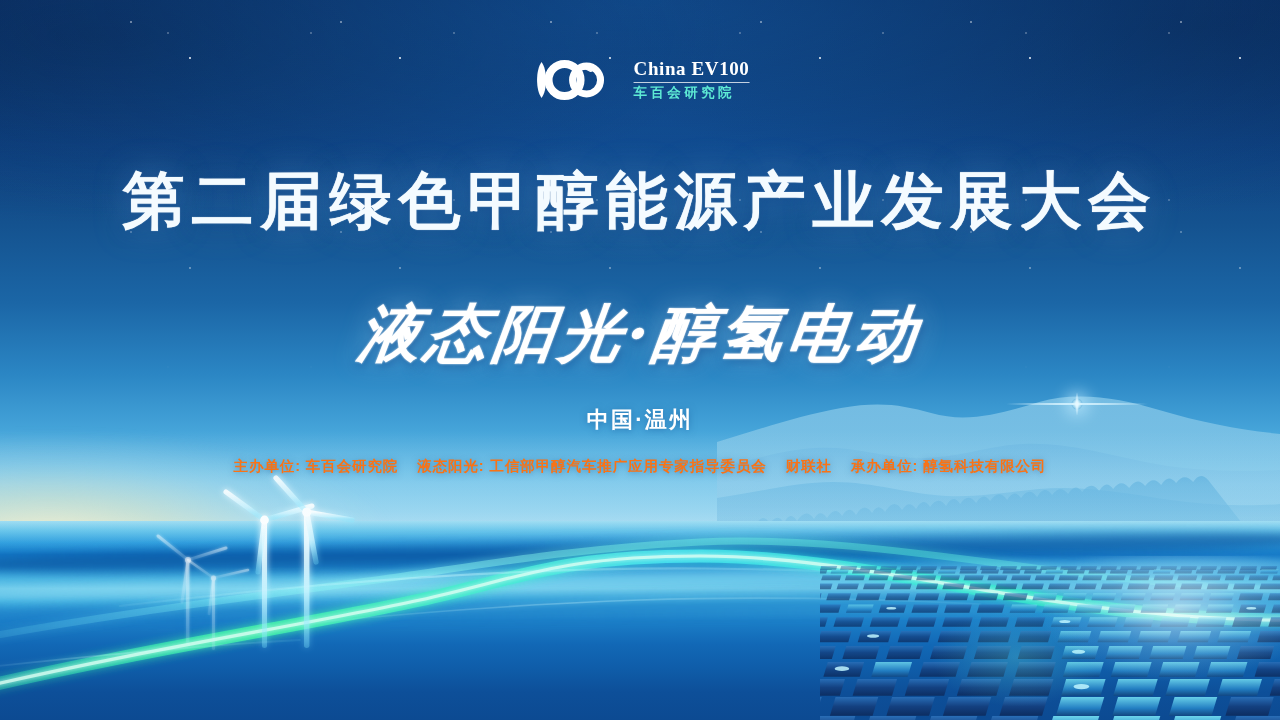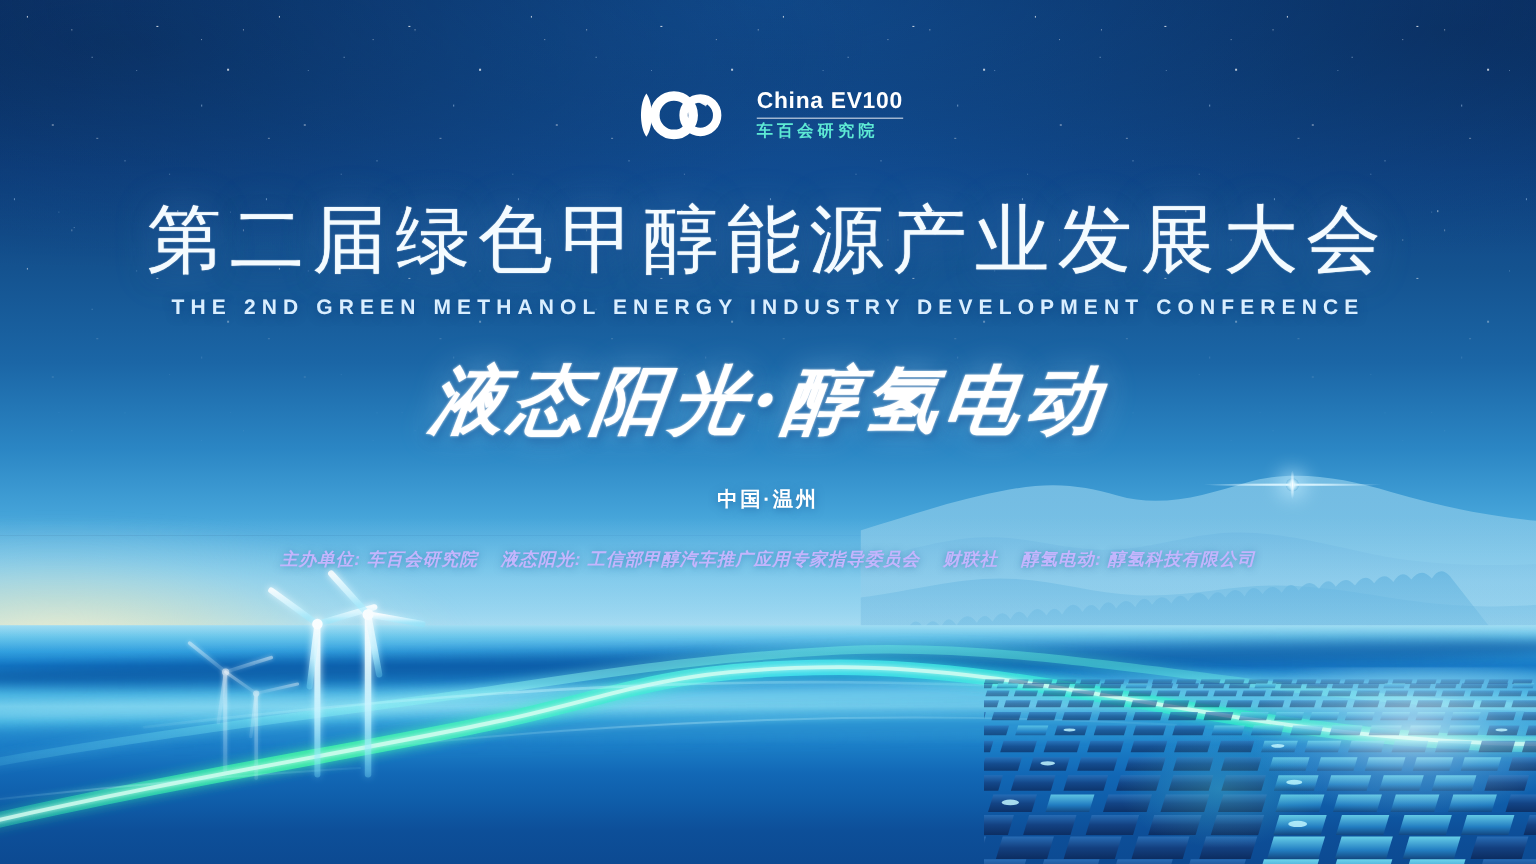--- a/index.html
+++ b/index.html
@@ -169,26 +169,27 @@
     position:absolute; inset:0;
     background:
       radial-gradient(42% 60% at 76% 30%, rgba(255,255,255,.55) 0%, rgba(190,245,255,.22) 38%, rgba(140,220,255,0) 70%),
       radial-gradient(26% 40% at 42% 58%, rgba(120,255,220,.22) 0%, rgba(120,255,220,0) 70%);
     pointer-events:none;
   }
 
   
   .logo {
     position: absolute;
-    left: 50%; top: 74px;
+    left: 50%; top: 58px;
     transform: translateX(-50%);
     display: flex;
     align-items: center;
     gap: 27px;
     z-index: 6;
+    font-family: Liberation Serif, serif;
   }
   .logo-mark { width: 76px; height: 44px; flex: 0 0 auto; }
   .logo-mark svg { display:block; width:100%; height:100%; }
   .logo-text { display:flex; flex-direction:column; align-items:flex-start; }
   .logo-en {
     color: #ffffff;
     font-size: 19px;
     font-weight: 700;
     letter-spacing: .6px;
     line-height: 1.05;
@@ -210,21 +211,21 @@
   
   .headline {
     position: absolute;
     left: 0; right: 0; top: 168px;
     text-align: center;
     z-index: 6;
   }
   .title-cn {
     margin: 0;
     font-size: 62px;
-    font-weight: 400;
+    font-weight: 700;
     letter-spacing: 7px;
     line-height: 1.06;
     color: #f4fbff;
     text-shadow:
       0 0 1px rgba(255,255,255,.9),
       0 2px 16px rgba(10,60,130,.55),
       0 0 34px rgba(150,215,255,.35);
     white-space: nowrap;
   }
   .title-en {
@@ -264,21 +265,21 @@
 
   
   .location {
     position: absolute;
     left: 0; right: 0; top: 405px;
     text-align: center;
     z-index: 6;
   }
   .location-text {
     margin: 0;
-    font-size: 17px;
+    font-size: 22px;
     font-weight: 600;
     letter-spacing: 2.2px;
     color: #ffffff;
     text-shadow: 0 1px 7px rgba(20,85,150,.55);
     white-space: nowrap;
   }
 
   
   .organizers {
     position: absolute;
@@ -288,23 +289,22 @@
     display: flex;
     justify-content: center;
     align-items: baseline;
     gap: 19px;
     white-space: nowrap;
   }
   .org-item {
     font-size: 14.5px;
     font-weight: 700;
     letter-spacing: .9px;
-    color: #c4b5fd;
+    color: #f97316;
     text-shadow: 0 1px 6px rgba(25,95,160,.5);
-    font-style: italic;
   }
 
   
   .haze {
     position:absolute; left:0; right:0; top: 430px; height: 120px;
     background: linear-gradient(180deg, rgba(175,225,245,0) 0%, rgba(190,232,248,.18) 45%, rgba(200,238,250,0) 100%);
     pointer-events:none;
   }
 </style>
 </head>
@@ -942,31 +942,30 @@
     </div>
     <div class="logo-text">
       <div class="logo-en">China EV100</div>
       <div class="logo-rule"></div>
       <div class="logo-cn">车百会研究院</div>
     </div>
   </div>
 
   <div class="headline">
     <h1 class="title-cn">第二届绿色甲醇能源产业发展大会</h1>
-    <div class="title-en">THE 2ND GREEN METHANOL ENERGY INDUSTRY DEVELOPMENT CONFERENCE</div>
   </div>
 
   <div class="slogan">
     <div class="slogan-text">液态阳光·醇氢电动</div>
   </div>
 
   <div class="location">
     <div class="location-text">中国·温州</div>
   </div>
 
   <div class="organizers">
     <span class="org-item">主办单位: 车百会研究院</span>
     <span class="org-item">液态阳光: 工信部甲醇汽车推广应用专家指导委员会</span>
     <span class="org-item">财联社</span>
-    <span class="org-item">醇氢电动: 醇氢科技有限公司</span>
+    <span class="org-item">承办单位: 醇氢科技有限公司</span>
   </div>
 
 </div>
 
 </body></html>

